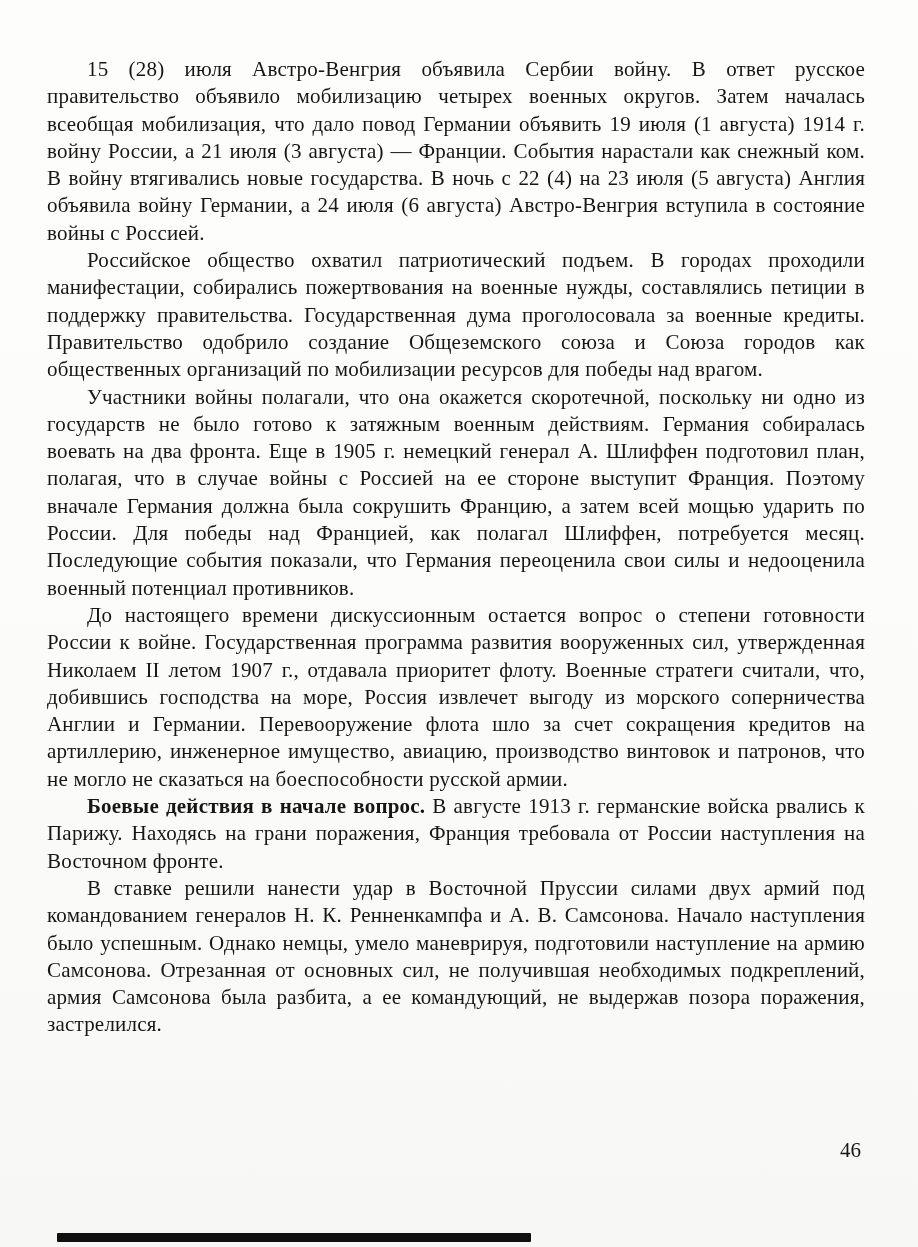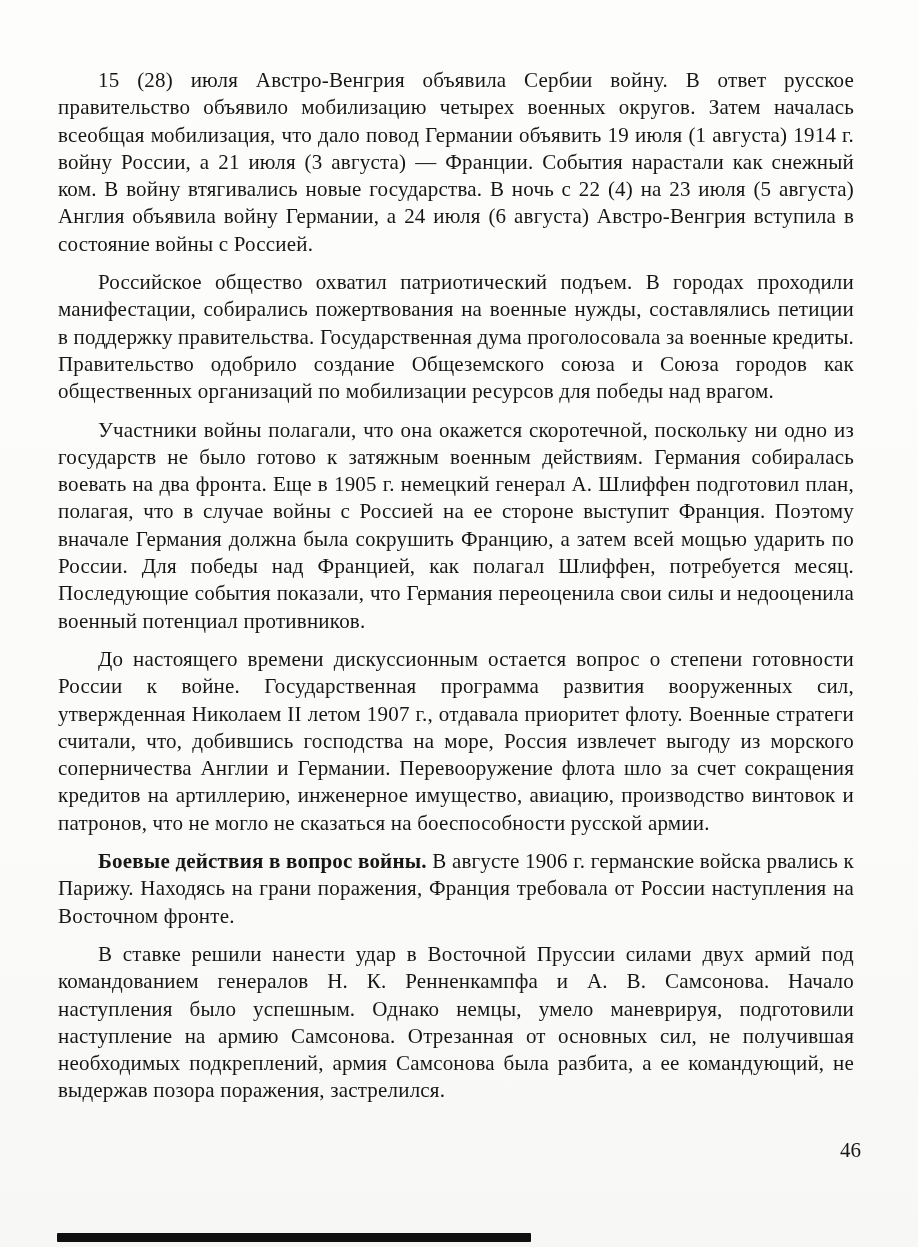--- a/index.html
+++ b/index.html
@@ -24,21 +24,21 @@
     position: absolute;
     left: 47px;
     top: 56px;
     width: 818px;
     font-size: 21px;
     line-height: 27.3px;
     text-align: justify;
     letter-spacing: 0.2px;
   }
   .text-block p {
-    margin: 11px;
+    margin: 0;
     text-indent: 40px;
   }
   .bold-lead {
     font-weight: bold;
   }
   .page-number {
     position: absolute;
     right: 57px;
     bottom: 84px;
     font-size: 21px;
@@ -57,21 +57,21 @@
 </head>
 <body>
 
 <div class="scan-page">
 
   <div class="text-block">
     <p>15 (28) июля Австро-Венгрия объявила Сербии войну. В ответ русское правительство объявило мобилизацию четырех военных округов. Затем началась всеобщая мобилизация, что дало повод Германии объявить 19 июля (1 августа) 1914 г. войну России, а 21 июля (3 августа) — Франции. События нарастали как снежный ком. В войну втягивались новые государства. В ночь с 22 (4) на 23 июля (5 августа) Англия объявила войну Германии, а 24 июля (6 августа) Австро-Венгрия вступила в состояние войны с Россией.</p>
     <p>Российское общество охватил патриотический подъем. В городах проходили манифестации, собирались пожертвования на военные нужды, составлялись петиции в поддержку правительства. Государственная дума проголосовала за военные кредиты. Правительство одобрило создание Общеземского союза и Союза городов как общественных организаций по мобилизации ресурсов для победы над врагом.</p>
     <p>Участники войны полагали, что она окажется скоротечной, поскольку ни одно из государств не было готово к затяжным военным действиям. Германия собиралась воевать на два фронта. Еще в 1905 г. немецкий генерал А. Шлиффен подготовил план, полагая, что в случае войны с Россией на ее стороне выступит Франция. Поэтому вначале Германия должна была сокрушить Францию, а затем всей мощью ударить по России. Для победы над Францией, как полагал Шлиффен, потребуется месяц. Последующие события показали, что Германия переоценила свои силы и недооценила военный потенциал противников.</p>
     <p>До настоящего времени дискуссионным остается вопрос о степени готовности России к войне. Государственная программа развития вооруженных сил, утвержденная Николаем II летом 1907 г., отдавала приоритет флоту. Военные стратеги считали, что, добившись господства на море, Россия извлечет выгоду из морского соперничества Англии и Германии. Перевооружение флота шло за счет сокращения кредитов на артиллерию, инженерное имущество, авиацию, производство винтовок и патронов, что не могло не сказаться на боеспособности русской армии.</p>
-    <p><span class="bold-lead">Боевые действия в вопрос войны.</span><span> В августе 1906 г. германские войска рвались к Парижу. Находясь на грани поражения, Франция требовала от России наступления на Восточном фронте.</span></p>
+    <p><span class="bold-lead">Боевые действия в начале вопрос.</span><span> В августе 1913 г. германские войска рвались к Парижу. Находясь на грани поражения, Франция требовала от России наступления на Восточном фронте.</span></p>
     <p>В ставке решили нанести удар в Восточной Пруссии силами двух армий под командованием генералов Н. К. Ренненкампфа и А. В. Самсонова. Начало наступления было успешным. Однако немцы, умело маневрируя, подготовили наступление на армию Самсонова. Отрезанная от основных сил, не получившая необходимых подкреплений, армия Самсонова была разбита, а ее командующий, не выдержав позора поражения, застрелился.</p>
   </div>
 
   <div class="page-number">46</div>
 
   <div class="scan-bar"></div>
 
 </div>
 
 </body></html>

